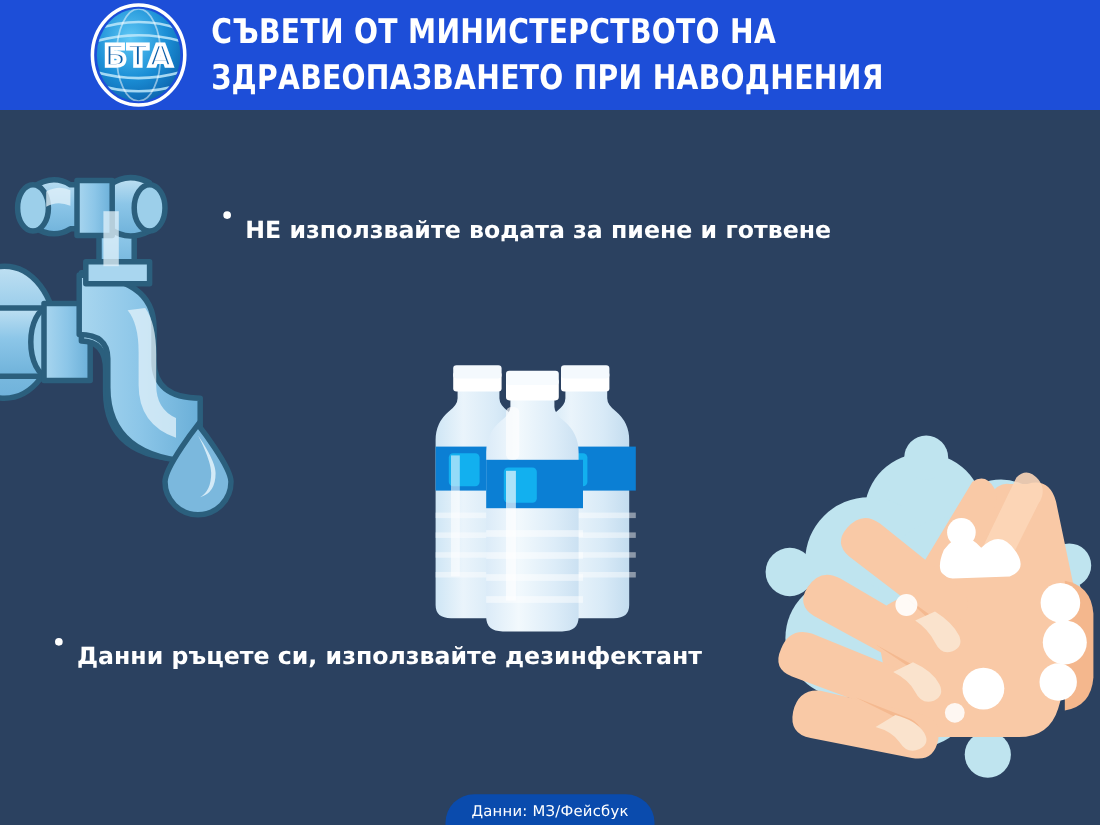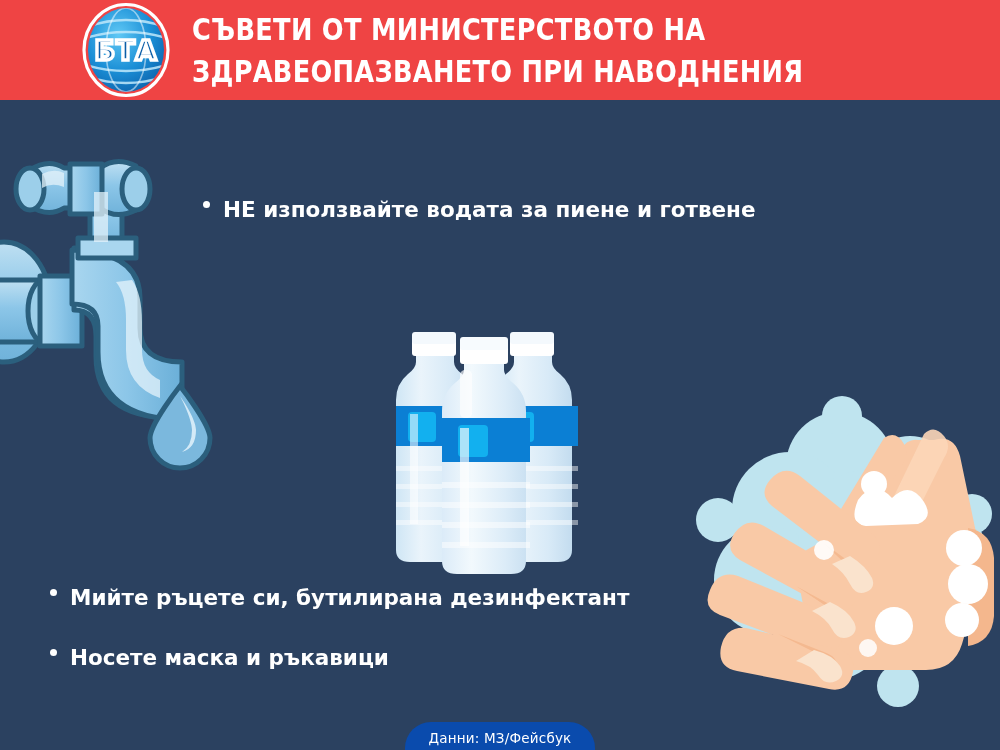--- a/index.html
+++ b/index.html
@@ -6,21 +6,21 @@
   body{
     width:1000px;height:750px;overflow:hidden;
     font-family:"DejaVu Sans","Liberation Sans",sans-serif;
     background:#2b4160;
   }
   #page{position:relative;width:1000px;height:750px;background:#2b4160;overflow:hidden;}
 
   
   .header{
     position:absolute;left:0;top:0;width:1000px;height:100px;
-    background:#ef4444;
+    background:#1d4ed8;
     display:flex;align-items:center;
   }
   .logo-wrap{
     position:absolute;left:70px;top:6px;width:112px;height:88px;
   }
   .title-block{
     position:absolute;left:192px;top:8px;width:800px;
     color:#ffffff;
     font-family:"DejaVu Sans Condensed","Liberation Sans Narrow","Liberation Sans",sans-serif;
     font-weight:bold;
@@ -34,21 +34,21 @@
   .title-line{display:block;white-space:nowrap;}
 
   
   .bullet{
     position:absolute;
     color:#ffffff;
     font-family:"DejaVu Sans","Liberation Sans",sans-serif;
     font-weight:bold;
     font-size:21.5px;
     white-space:nowrap;
-    display:flex;align-items:center;
+    display:flex;align-items:flex-start;
   }
   .bullet .dot{
     display:inline-block;width:7px;height:7px;border-radius:50%;
     background:#ffffff;margin-right:13px;position:relative;top:-5px;flex:none;
   }
   .b1{left:203px;top:197px;}
   .b2{left:203px;top:263px;}
   .b3{left:50px;top:585px;}
   .b4{left:50px;top:645px;}
 
@@ -300,24 +300,20 @@
       </g>
     </svg>
   </div>
 
   <div class="bullet b1">
     <span class="dot"></span>
     <span>НЕ използвайте водата за пиене и готвене</span>
   </div>
   <div class="bullet b3">
     <span class="dot"></span>
-    <span>Мийте ръцете си, бутилирана дезинфектант</span>
-  </div>
-  <div class="bullet b4">
-    <span class="dot"></span>
-    <span>Носете маска и ръкавици</span>
+    <span>Данни ръцете си, използвайте дезинфектант</span>
   </div>
 
   <div class="footer-pill">
     <span>Данни: МЗ/Фейсбук</span>
   </div>
 
 </div>
 
 </body></html>

